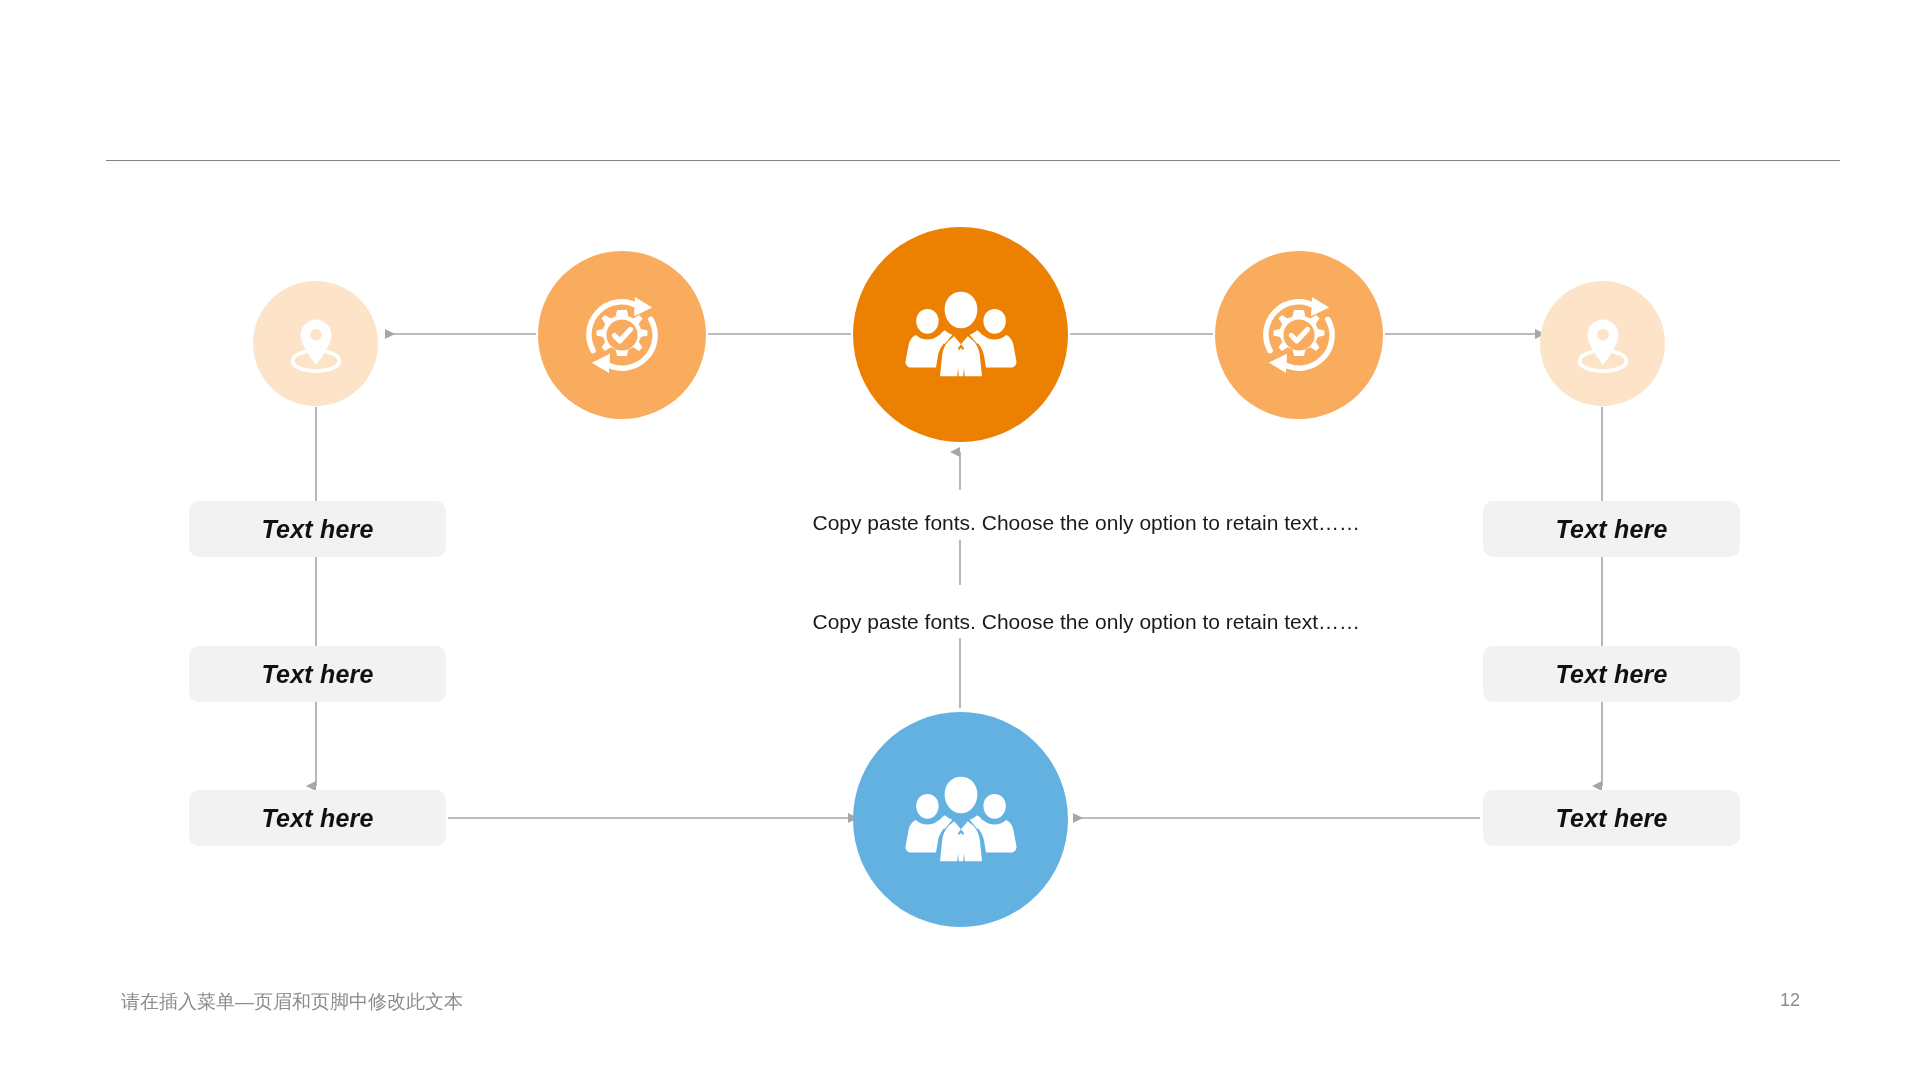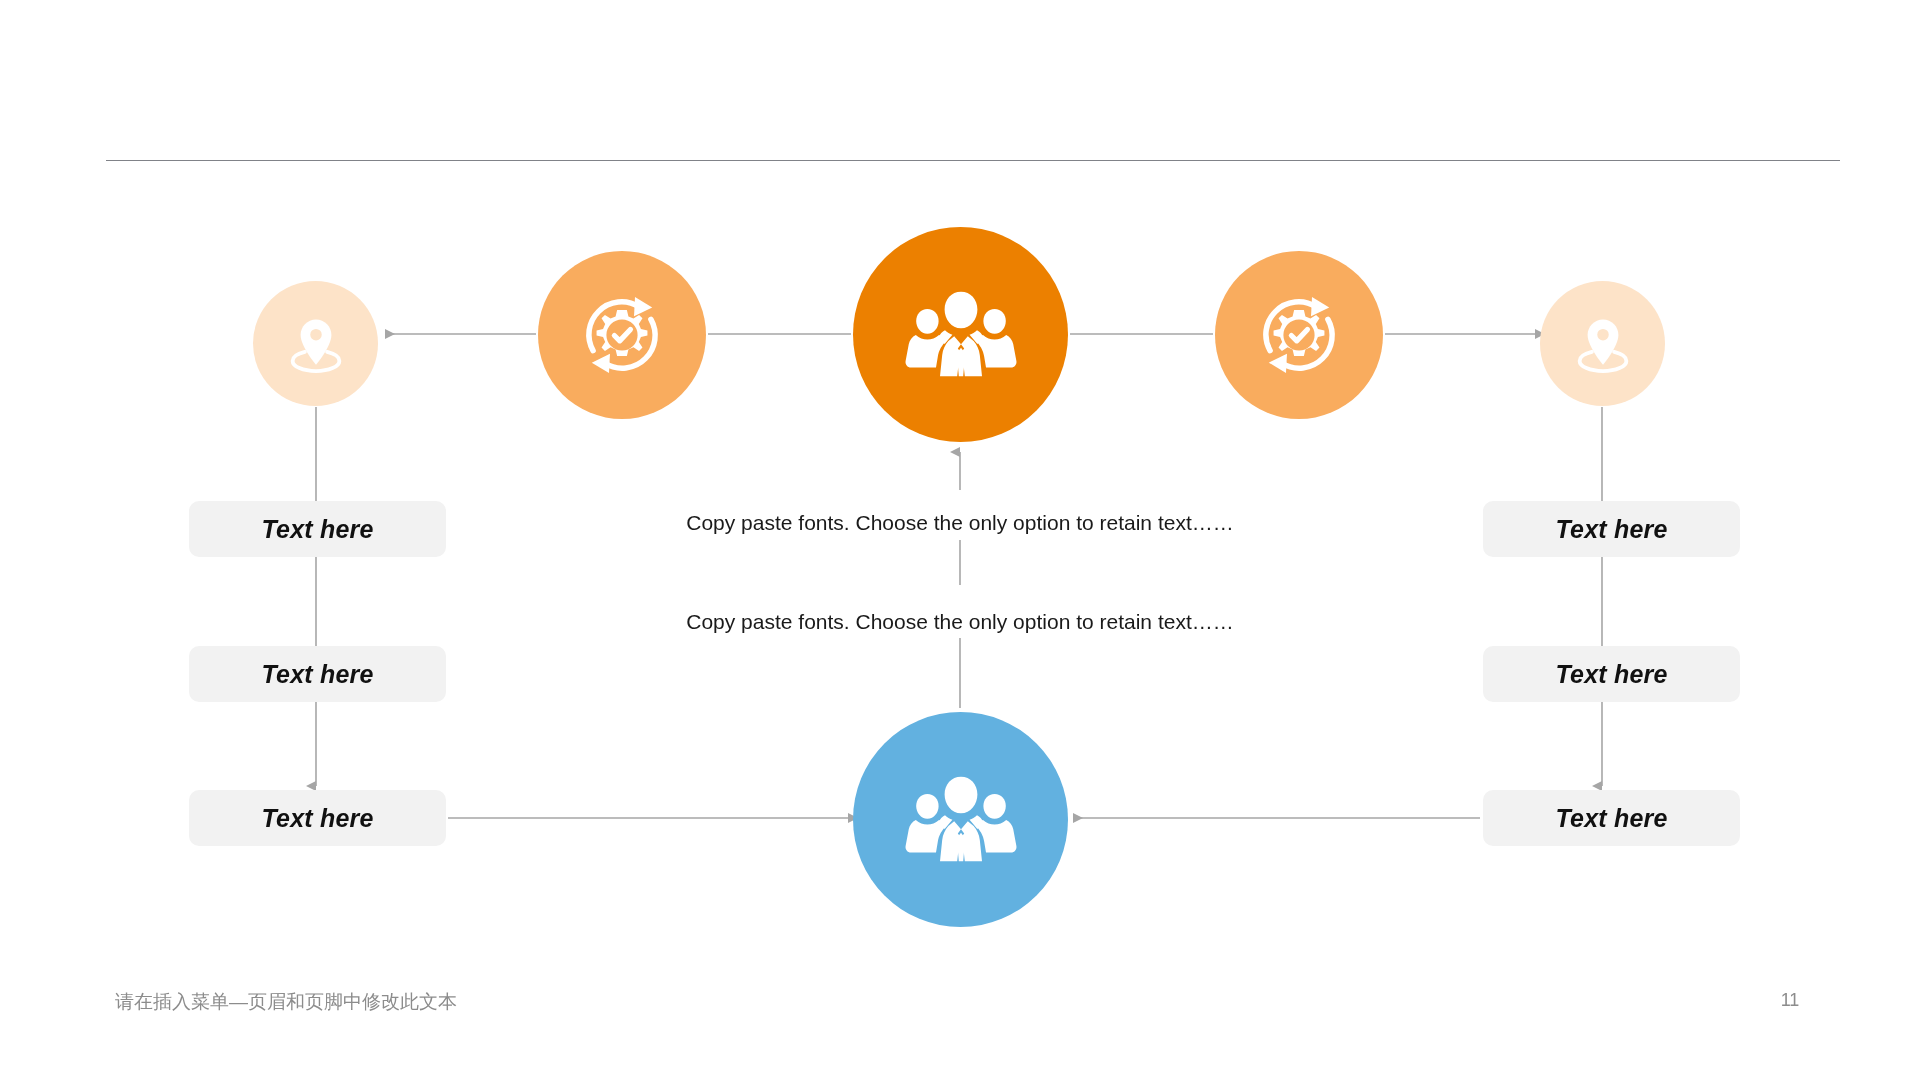--- a/index.html
+++ b/index.html
@@ -68,32 +68,32 @@
   .chip-l3 { left:189px;  top:790px; }
   .chip-r1 { left:1483px; top:501px; }
   .chip-r2 { left:1483px; top:646px; }
   .chip-r3 { left:1483px; top:790px; }
 
   
   .center-line {
     position:absolute;
     left:560px;
     width:800px;
-    text-align:center;
+    text-align:right;
     font-size:21px;
     color:#1a1a1a;
     white-space:nowrap;
   }
   .center-line-1 { top:511px; }
   .center-line-2 { top:610px; }
 
   
   .footer-text {
     position:absolute;
-    left:115px; top:989px;
+    left:121px; top:989px;
     font-size:19px;
     color:#8C8C8C;
     white-space:nowrap;
   }
   .page-num {
     position:absolute;
     left:1760px; top:990px;
     width:60px;
     text-align:center;
     font-size:18px;
@@ -254,15 +254,15 @@
     <span>Text here</span>
   </div>
   <div class="chip chip-r3">
     <span>Text here</span>
   </div>
 
   <div class="center-line center-line-1">Copy paste fonts. Choose the only option to retain text……</div>
   <div class="center-line center-line-2">Copy paste fonts. Choose the only option to retain text……</div>
 
   <div class="footer-text">请在插入菜单—页眉和页脚中修改此文本</div>
-  <div class="page-num">11</div>
+  <div class="page-num">12</div>
 
 </div>
 
 </body></html>

